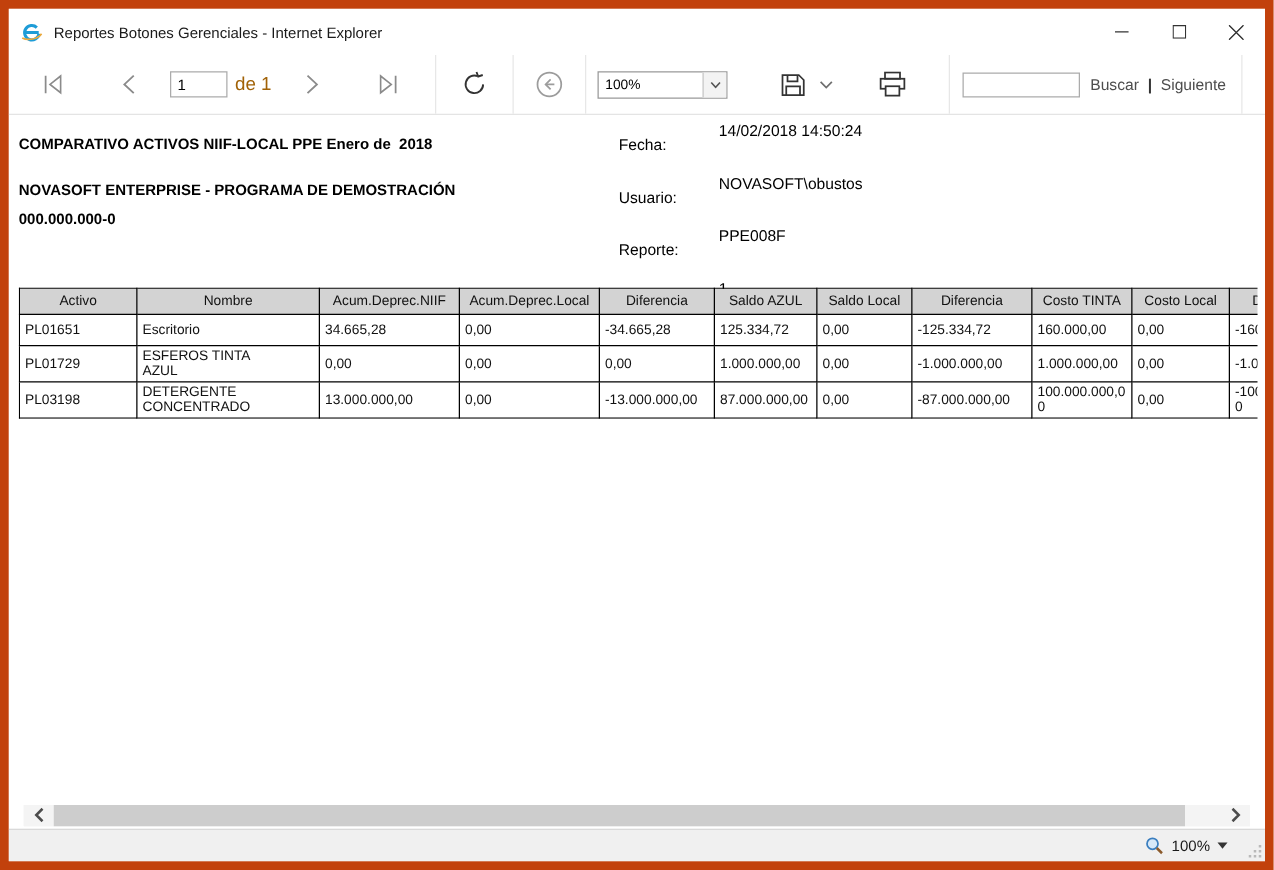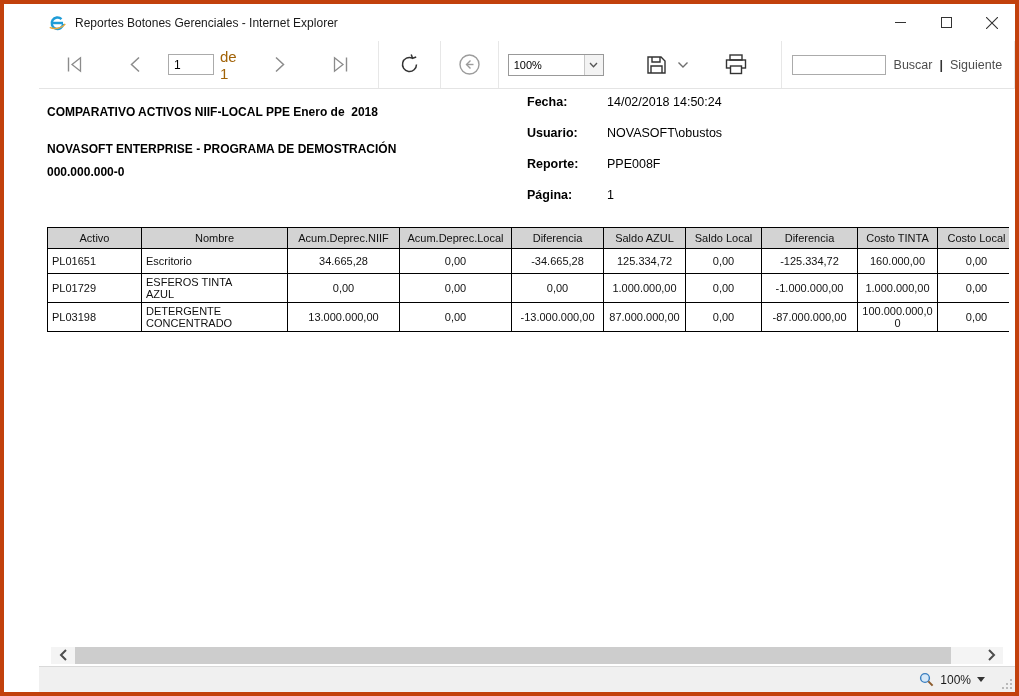--- a/index.html
+++ b/index.html
@@ -1,23 +1,22 @@
 <!DOCTYPE html>
 <html><head>
 <meta charset="utf-8">
 <style>
   html,body{margin:0;padding:0;background:#e8e8e8;}
   *{box-sizing:border-box;}
   .window{
     width:1019px;height:696px;position:relative;
-    border:4px solid #c2410c;background:#fff;
+    border:7px solid #c2410c;background:#fff;
     display:flex;flex-direction:column;
     font-family:"Liberation Sans",sans-serif;
     overflow:hidden;
-    padding-left:35px;
   }
   
   .titlebar{flex:0 0 37px;display:flex;align-items:center;padding-left:10px;background:#fff;}
   .tb-title{font-size:12px;color:#1a1a1a;margin-left:9px;}
   .win-controls{margin-left:auto;display:flex;height:100%;}
   .win-btn{width:46px;display:flex;align-items:center;justify-content:center;cursor:default;}
   
   .appbar{flex:0 0 43px;background:#17714A;position:relative;display:flex;align-items:center;padding-left:12px;overflow:hidden;}
   .dots{display:flex;gap:7px;align-items:center;}
   .dot{width:13px;height:13px;border-radius:50%;}
@@ -50,30 +49,30 @@
   .find-pipe{font-size:12.5px;color:#333;margin-left:7px;font-weight:bold;}
   .find-link.next{margin-left:7px;}
   
   .report{flex:1;position:relative;background:#fff;overflow:hidden;}
   .rtitle{position:absolute;left:8px;font-weight:bold;font-size:12px;color:#000;white-space:pre;}
   .rt1{top:16px;}
   .rt2{top:53px;}
   .rt3{top:76px;}
   .meta{position:absolute;left:488px;top:6px;}
   .meta-row{display:flex;margin-bottom:17px;}
-  .meta-label{width:80px;font-weight:bold;font-size:12.5px;color:#000;}
+  .meta-label{width:80px;font-weight:normal;font-size:12.5px;color:#000;margin-top:11px;}
   .meta-value{font-size:12.5px;color:#000;}
   .table-clip{position:absolute;left:8px;top:138px;right:6px;overflow:hidden;}
   table.rpt{border-collapse:collapse;table-layout:fixed;width:1054px;}
   table.rpt th{
     background:#d3d3d3;border:1px solid #000;font-weight:normal;
     font-size:11px;padding:4px 2px;text-align:center;color:#111;
   }
   table.rpt td{border:1px solid #000;font-size:11px;padding:2px 4px;vertical-align:middle;color:#111;}
-  table.rpt td.cr{text-align:center;word-break:break-all;}
+  table.rpt td.cr{text-align:left;word-break:break-all;}
   table.rpt td.cl{text-align:left;}
   table.rpt tbody td:nth-child(2){padding-right:26px;}
   table.rpt tbody tr{height:25px;}
   
   .hscroll{flex:0 0 22px;display:flex;align-items:center;padding:0 12px;background:#fff;}
   .sbar{flex:1;height:17px;display:flex;background:#f4f4f4;}
   .sb-btn{width:24px;display:flex;align-items:center;justify-content:center;background:#f4f4f4;cursor:default;}
   .sb-track{flex:1;position:relative;background:#f4f4f4;}
   .sb-thumb{position:absolute;left:0;top:0;bottom:0;right:28px;background:#cdcdcd;}
   

